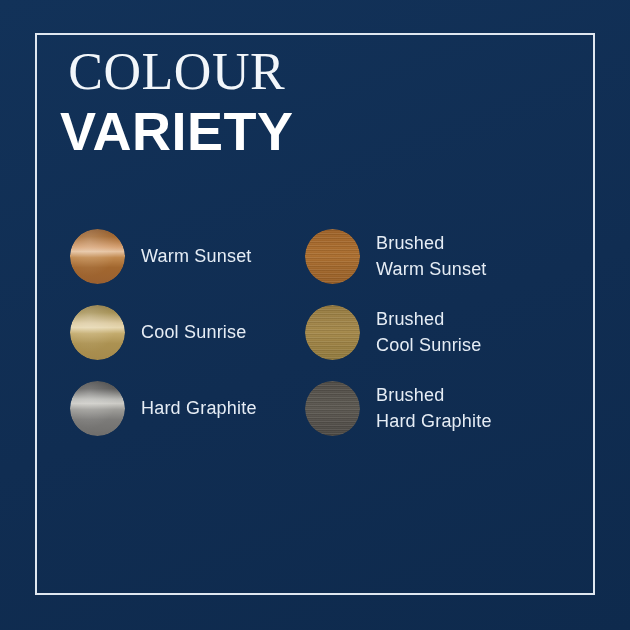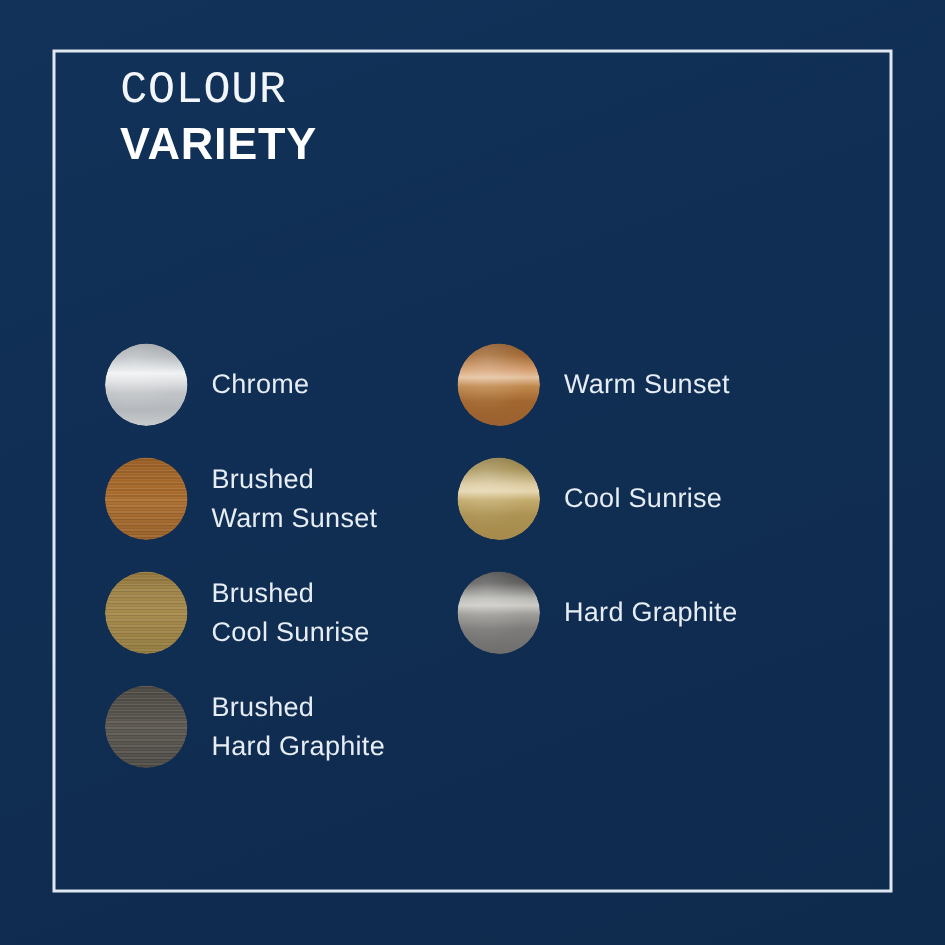--- a/index.html
+++ b/index.html
@@ -25,37 +25,36 @@
     border: 2px solid #dfe7f0;
     box-sizing: border-box;
   }
   #title-block {
     position: absolute;
     left: 60px;
     top: 46px;
     line-height: 1.0;
   }
   .title-line-1 {
-    font-size: 30px;
+    font-size: 52px;
     font-weight: 300;
     color: #f2f6fa;
     letter-spacing: 0.5px;
     display: block;
-    font-family: Liberation Mono, monospace;
+    font-family: Liberation Serif, serif;
     text-align: center;
   }
   .title-line-2 {
-    font-size: 30px;
+    font-size: 54px;
     font-weight: 700;
     color: #ffffff;
     letter-spacing: 0.5px;
     display: block;
     margin-top: 6px;
     font-family: "Liberation Sans", sans-serif;
-    margin-left: 20px;
   }
 
   #swatch-grid {
     position: absolute;
     left: 70px;
     top: 218px;
     width: 470px;
     display: grid;
     grid-template-columns: 235px 235px;
     grid-auto-rows: 76px;
@@ -121,27 +120,20 @@
   <div id="inner-frame"></div>
 
   <div id="title-block">
     <span class="title-line-1">COLOUR</span>
     <span class="title-line-2">VARIETY</span>
   </div>
 
   <div id="swatch-grid">
       <div class="swatch-item">
         <div class="swatch-disc">
-          <div class="fill" style="background: linear-gradient(rgb(158, 163, 168) 0%, rgb(184, 188, 192) 16%, rgb(240, 242, 243) 36%, rgb(223, 225, 227) 46%, rgb(194, 197, 200) 60%, rgb(180, 184, 188) 80%, rgb(201, 204, 206) 100%);"></div>
-          <div class="sheen"></div>
-        </div>
-        <div class="swatch-label">Chrome</div>
-      </div>
-      <div class="swatch-item">
-        <div class="swatch-disc">
           <div class="fill" style="background: linear-gradient(rgb(138, 85, 39) 0%, rgb(161, 102, 46) 14%, rgb(215, 162, 116) 33%, rgb(229, 194, 160) 41%, rgb(192, 136, 77) 52%, rgb(162, 103, 47) 70%, rgb(154, 96, 48) 100%);"></div>
           <div class="sheen"></div>
         </div>
         <div class="swatch-label">Warm Sunset</div>
       </div>
       <div class="swatch-item">
         <div class="swatch-disc">
           <div class="fill" style="background: linear-gradient(rgb(156, 97, 40) 0%, rgb(168, 107, 45) 32%, rgb(171, 110, 47) 50%, rgb(160, 102, 43) 72%, rgb(152, 95, 39) 100%);"></div>
           <div class="brush"></div>
         </div>

